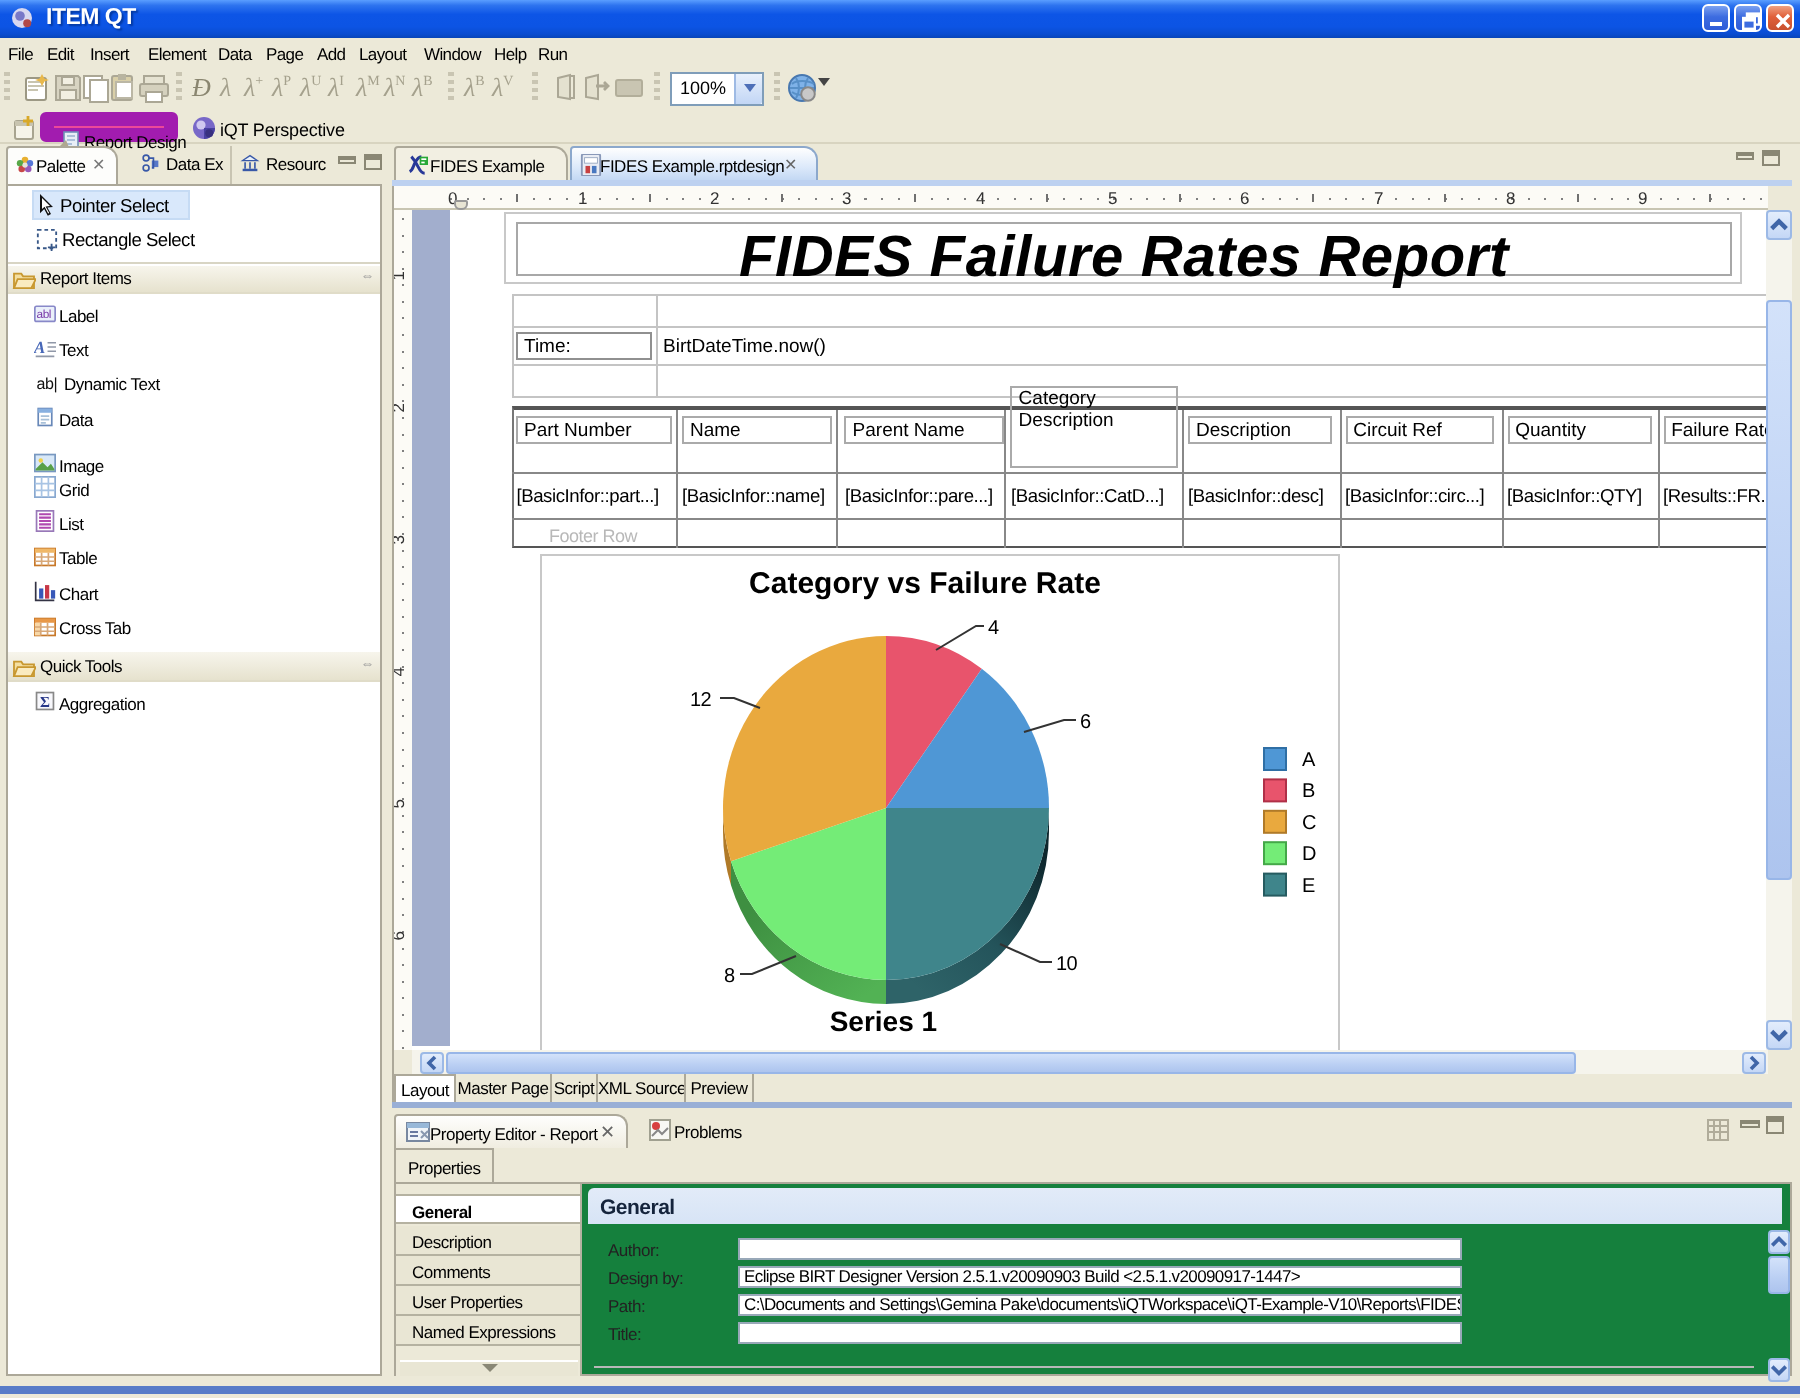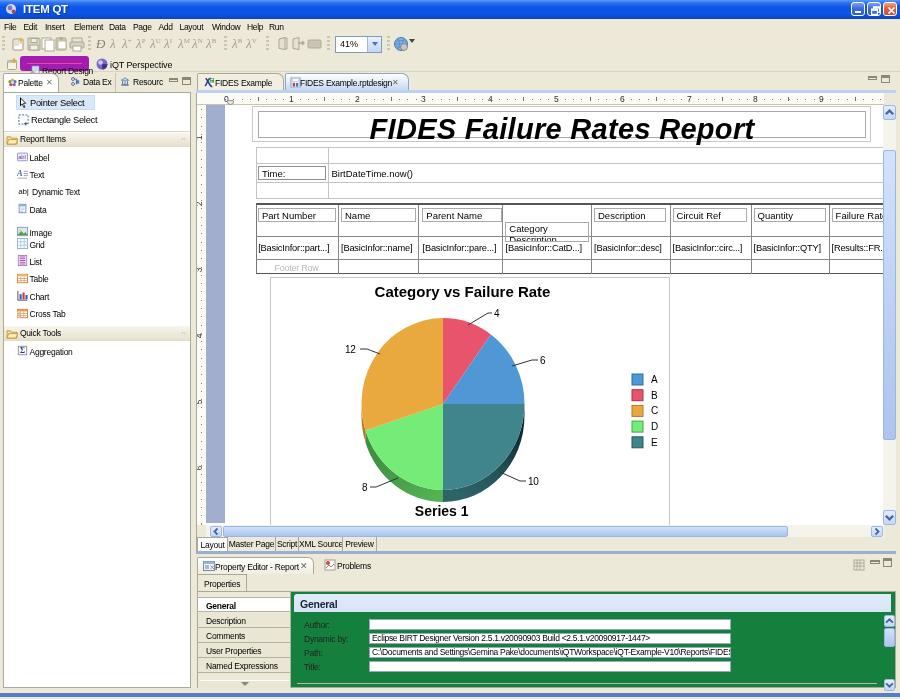--- a/index.html
+++ b/index.html
@@ -153,21 +153,21 @@
     </svg>
   <svg class="ticn" style="left:290px" viewBox="0 0 16 16">
       <path d="M3 3l6-1.5v12L3 12.5z" fill="#E4E1CF" stroke="#ABA795"></path>
       <path d="M8 7h6M12 5l2 2-2 2" fill="none" stroke="#ABA795" stroke-width="1.4"></path>
     </svg>
   <svg class="ticn" style="left:307px" viewBox="0 0 16 16">
       <rect x="1" y="4" width="13" height="8" rx="1" fill="#C9C5B2" stroke="#B2AE9A"></rect>
     </svg>
   <div class="tsep" style="left:327px"></div>
   <div id="zoombox">
-      <span class="zt">41%</span>
+      <span class="zt">100%</span>
       <span class="zb">
         <span class="chev"></span>
       </span>
     </div>
   <div class="tsep" style="left:387px"></div>
   <svg class="ticn" style="left:393px" viewBox="0 0 16 16">
       <circle cx="8" cy="8" r="6.5" fill="#7FB2E8" stroke="#4878B0"></circle>
       <path d="M3 6c2-2 8-2 11 0M3 10c3 2 8 2 11 0" stroke="#5890C8" fill="none"></path>
       <path d="M5 3c2 3 2 7 0 10M11 3c-2 3-2 7 0 10" stroke="#5890C8" fill="none"></path>
       <path d="M2 8h12" stroke="#5890C8"></path>
@@ -418,21 +418,21 @@
       <div class="abs" style="left:193px;top:100px;width:1px;height:68.5px;background:#888"></div>
       <div class="abs" style="left:277px;top:100px;width:1px;height:68.5px;background:#888"></div>
       <div class="abs" style="left:366px;top:100px;width:1px;height:68.5px;background:#888"></div>
       <div class="abs" style="left:444.5px;top:100px;width:1px;height:68.5px;background:#888"></div>
       <div class="abs" style="left:525.5px;top:100px;width:1px;height:68.5px;background:#888"></div>
       <div class="abs" style="left:604px;top:100px;width:1px;height:68.5px;background:#888"></div>
 
       <div class="abs hbx" style="left:33px;width:78px">Part Number</div>
       <div class="abs hbx" style="left:116px;width:75px">Name</div>
       <div class="abs hbx" style="left:197.3px;width:80px">Parent Name</div>
-      <div class="abs hbx" style="left:280.3px;top:117px;width:83.6px;height:20px;line-height:10.5px;white-space:normal">Category Description</div>
+      <div class="abs hbx" style="left:280.3px;top:88px;width:83.6px;height:41px;line-height:10.5px;white-space:normal">Category Description</div>
       <div class="abs hbx" style="left:369px;width:72px">Description</div>
       <div class="abs hbx" style="left:447.6px;width:74.4px">Circuit Ref</div>
       <div class="abs hbx" style="left:528.6px;width:72.9px">Quantity</div>
       <div class="abs hbx" style="left:606.6px;width:56px;border-right:none">Failure Rate</div>
 
       <div class="abs dtx" style="left:33.2px;width:79px">[BasicInfor::part...]</div>
       <div class="abs dtx" style="left:116px;width:76px">[BasicInfor::name]</div>
       <div class="abs dtx" style="left:197.5px;width:79px">[BasicInfor::pare...]</div>
       <div class="abs dtx" style="left:280.5px;width:85px">[BasicInfor::CatD...]</div>
       <div class="abs dtx" style="left:369px;width:75px">[BasicInfor::desc]</div>
@@ -565,21 +565,21 @@
     <div class="pcat" style="top:21px">Description</div>
     <div class="pcat" style="top:36px">Comments</div>
     <div class="pcat" style="top:51px">User Properties</div>
     <div class="pcat" style="top:66px">Named Expressions</div>
     <div class="abs" style="left:2px;top:88px;width:89px;height:8px;background:#E9E6D4;border-top:1px solid #fff">
         <span style="display:block;margin:1px auto 0;width:0;height:0;border-left:4px solid transparent;border-right:4px solid transparent;border-top:4px solid #8A8876"></span>
       </div>
     <div id="phead">General</div>
     <div class="flabel" style="left:106px;top:28px">Author:</div>
     <div class="finput" style="top:27px"></div>
-    <div class="flabel" style="left:106px;top:42px">Dynamic by:</div>
+    <div class="flabel" style="left:106px;top:42px">Design by:</div>
     <div class="finput" style="top:41px">Eclipse BIRT Designer Version 2.5.1.v20090903 Build &lt;2.5.1.v20090917-1447&gt;</div>
     <div class="flabel" style="left:106px;top:56px">Path:</div>
     <div class="finput" style="top:55px">C:\Documents and Settings\Gemina Pake\documents\iQTWorkspace\iQT-Example-V10\Reports\FIDES 20</div>
     <div class="flabel" style="left:106px;top:70px">Title:</div>
     <div class="finput" style="top:69px"></div>
     <div class="abs" style="left:99px;top:91px;width:580px;height:1px;background:#B8B8B8"></div>
     <div class="sbbtn" style="left:686px;top:23px;width:11px;height:12px">
         <svg class="arr" width="8" height="5" viewBox="0 0 8 5">
           <path d="M1 4L4 1L7 4" stroke="#4066A8" stroke-width="1.6" fill="none"></path>
         </svg>

